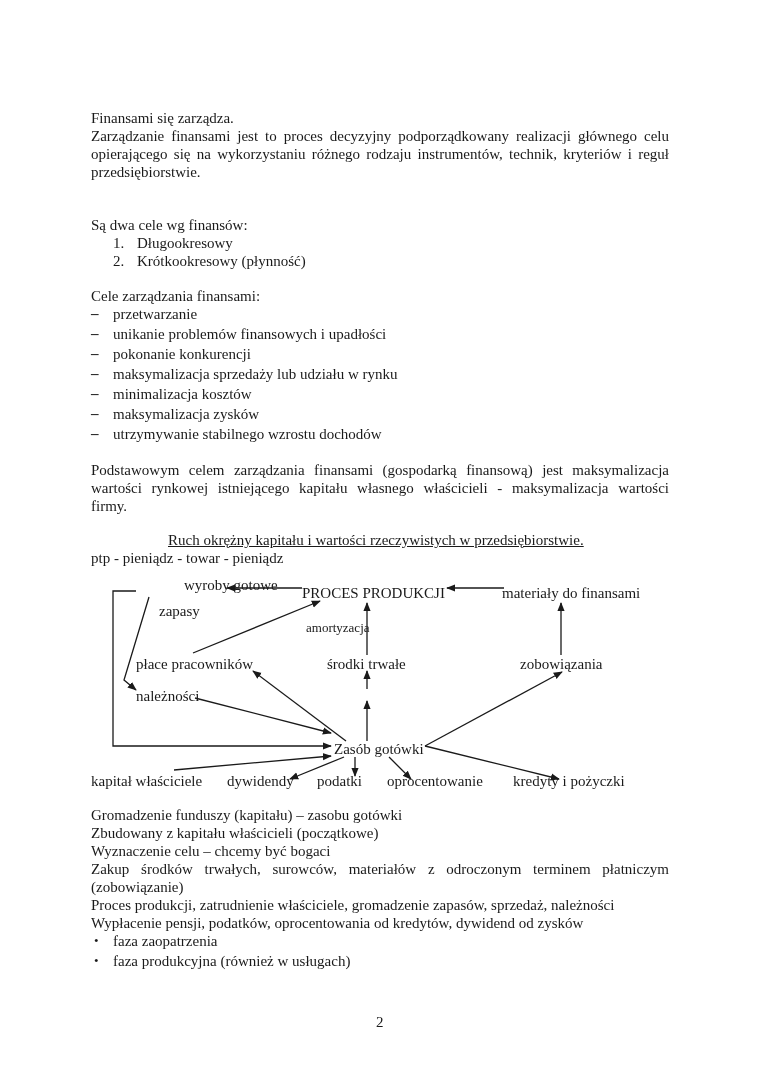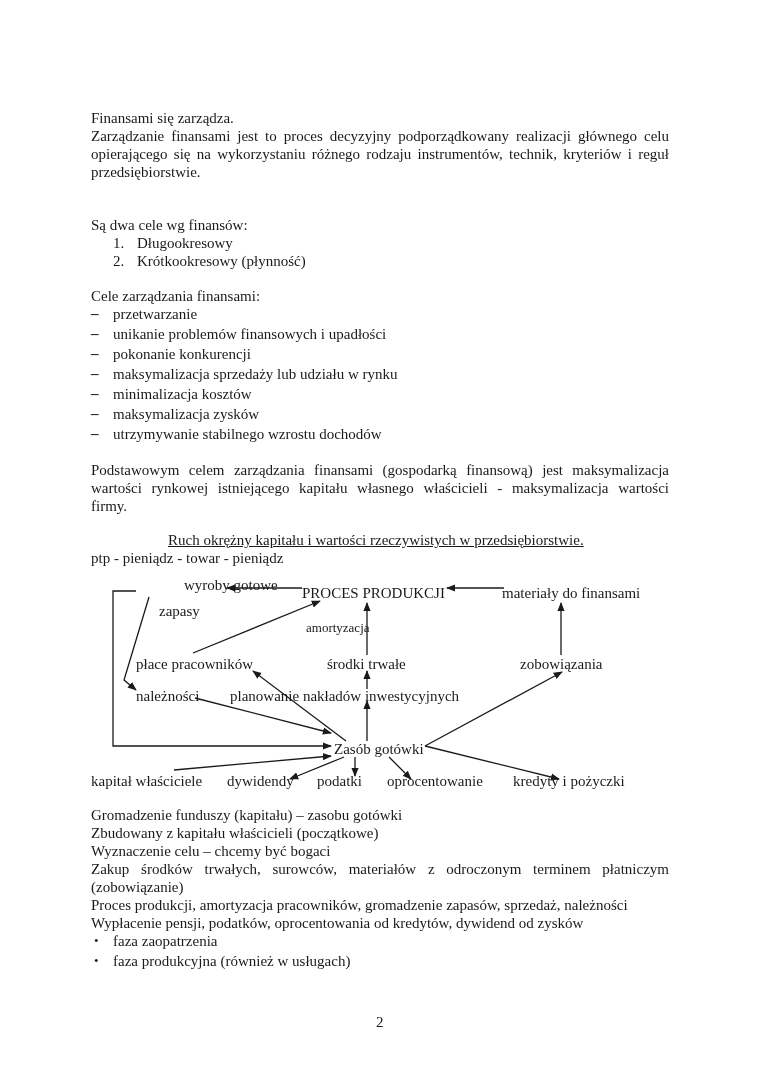--- a/index.html
+++ b/index.html
@@ -64,21 +64,20 @@
 
   <div class="txt" style="left:137px; top:576px;margin-left:47px;">wyroby gotowe</div>
   <div class="txt" style="left:159px; top:602px;">zapasy</div>
   <div class="txt" style="left:302px; top:584px;">PROCES PRODUKCJI</div>
   <div class="txt" style="left:502px; top:584px;">materiały do finansami</div>
   <div class="txt small" style="left:306px; top:619px;">amortyzacja</div>
   <div class="txt" style="left:136px; top:655px;">płace pracowników</div>
   <div class="txt" style="left:327px; top:655px;">środki trwałe</div>
   <div class="txt" style="left:520px; top:655px;">zobowiązania</div>
   <div class="txt" style="left:136px; top:687px;text-align:center;">należności</div>
-  <div class="txt" style="left:230px; top:687px;">planowanie nakładów inwestycyjnych</div>
   <div class="txt" style="left:334px; top:740px;">Zasób gotówki</div>
   <div class="txt" style="left:91px; top:772px;">kapitał właściciele</div>
   <div class="txt" style="left:227px; top:772px;">dywidendy</div>
   <div class="txt" style="left:317px; top:772px;">podatki</div>
   <div class="txt" style="left:387px; top:772px;">oprocentowanie</div>
   <div class="txt" style="left:513px; top:772px;">kredyty i pożyczki</div>
 
   <svg class="diagram" viewBox="0 0 760 1075">
     <defs>
       <marker id="ah" viewBox="0 0 10 10" refX="9" refY="5" markerWidth="7" markerHeight="7" orient="auto-start-reverse">
@@ -122,21 +121,21 @@
     </g>
   </svg>
 
   <div class="txt" style="left:91px; top:806px;">Gromadzenie funduszy (kapitału) – zasobu gotówki</div>
   <div class="txt" style="left:91px; top:824px;">Zbudowany z kapitału właścicieli (początkowe)</div>
   <div class="txt" style="left:91px; top:842px;">Wyznaczenie celu – chcemy być bogaci</div>
   <div class="para" style="top:860px;">
     <span class="line justify-all">Zakup środków trwałych, surowców, materiałów z odroczonym terminem płatniczym</span>
     <span class="line">(zobowiązanie)</span>
   </div>
-  <div class="txt" style="left:91px; top:896px;">Proces produkcji, amortyzacja pracowników, gromadzenie zapasów, sprzedaż, należności</div>
+  <div class="txt" style="left:91px; top:896px;">Proces produkcji, zatrudnienie właściciele, gromadzenie zapasów, sprzedaż, należności</div>
   <div class="txt" style="left:91px; top:914px;">Wypłacenie pensji, podatków, oprocentowania od kredytów, dywidend od zysków</div>
 
   <div class="bullet" style="top:933px;">•</div>
   <div class="txt" style="left:113px; top:932px;">faza zaopatrzenia</div>
   <div class="bullet" style="top:953px;">•</div>
   <div class="txt" style="left:113px; top:952px;">faza produkcyjna (również w usługach)</div>
 
   <div class="txt" style="left:376px; top:1013px;">2</div>
 </div>
 

